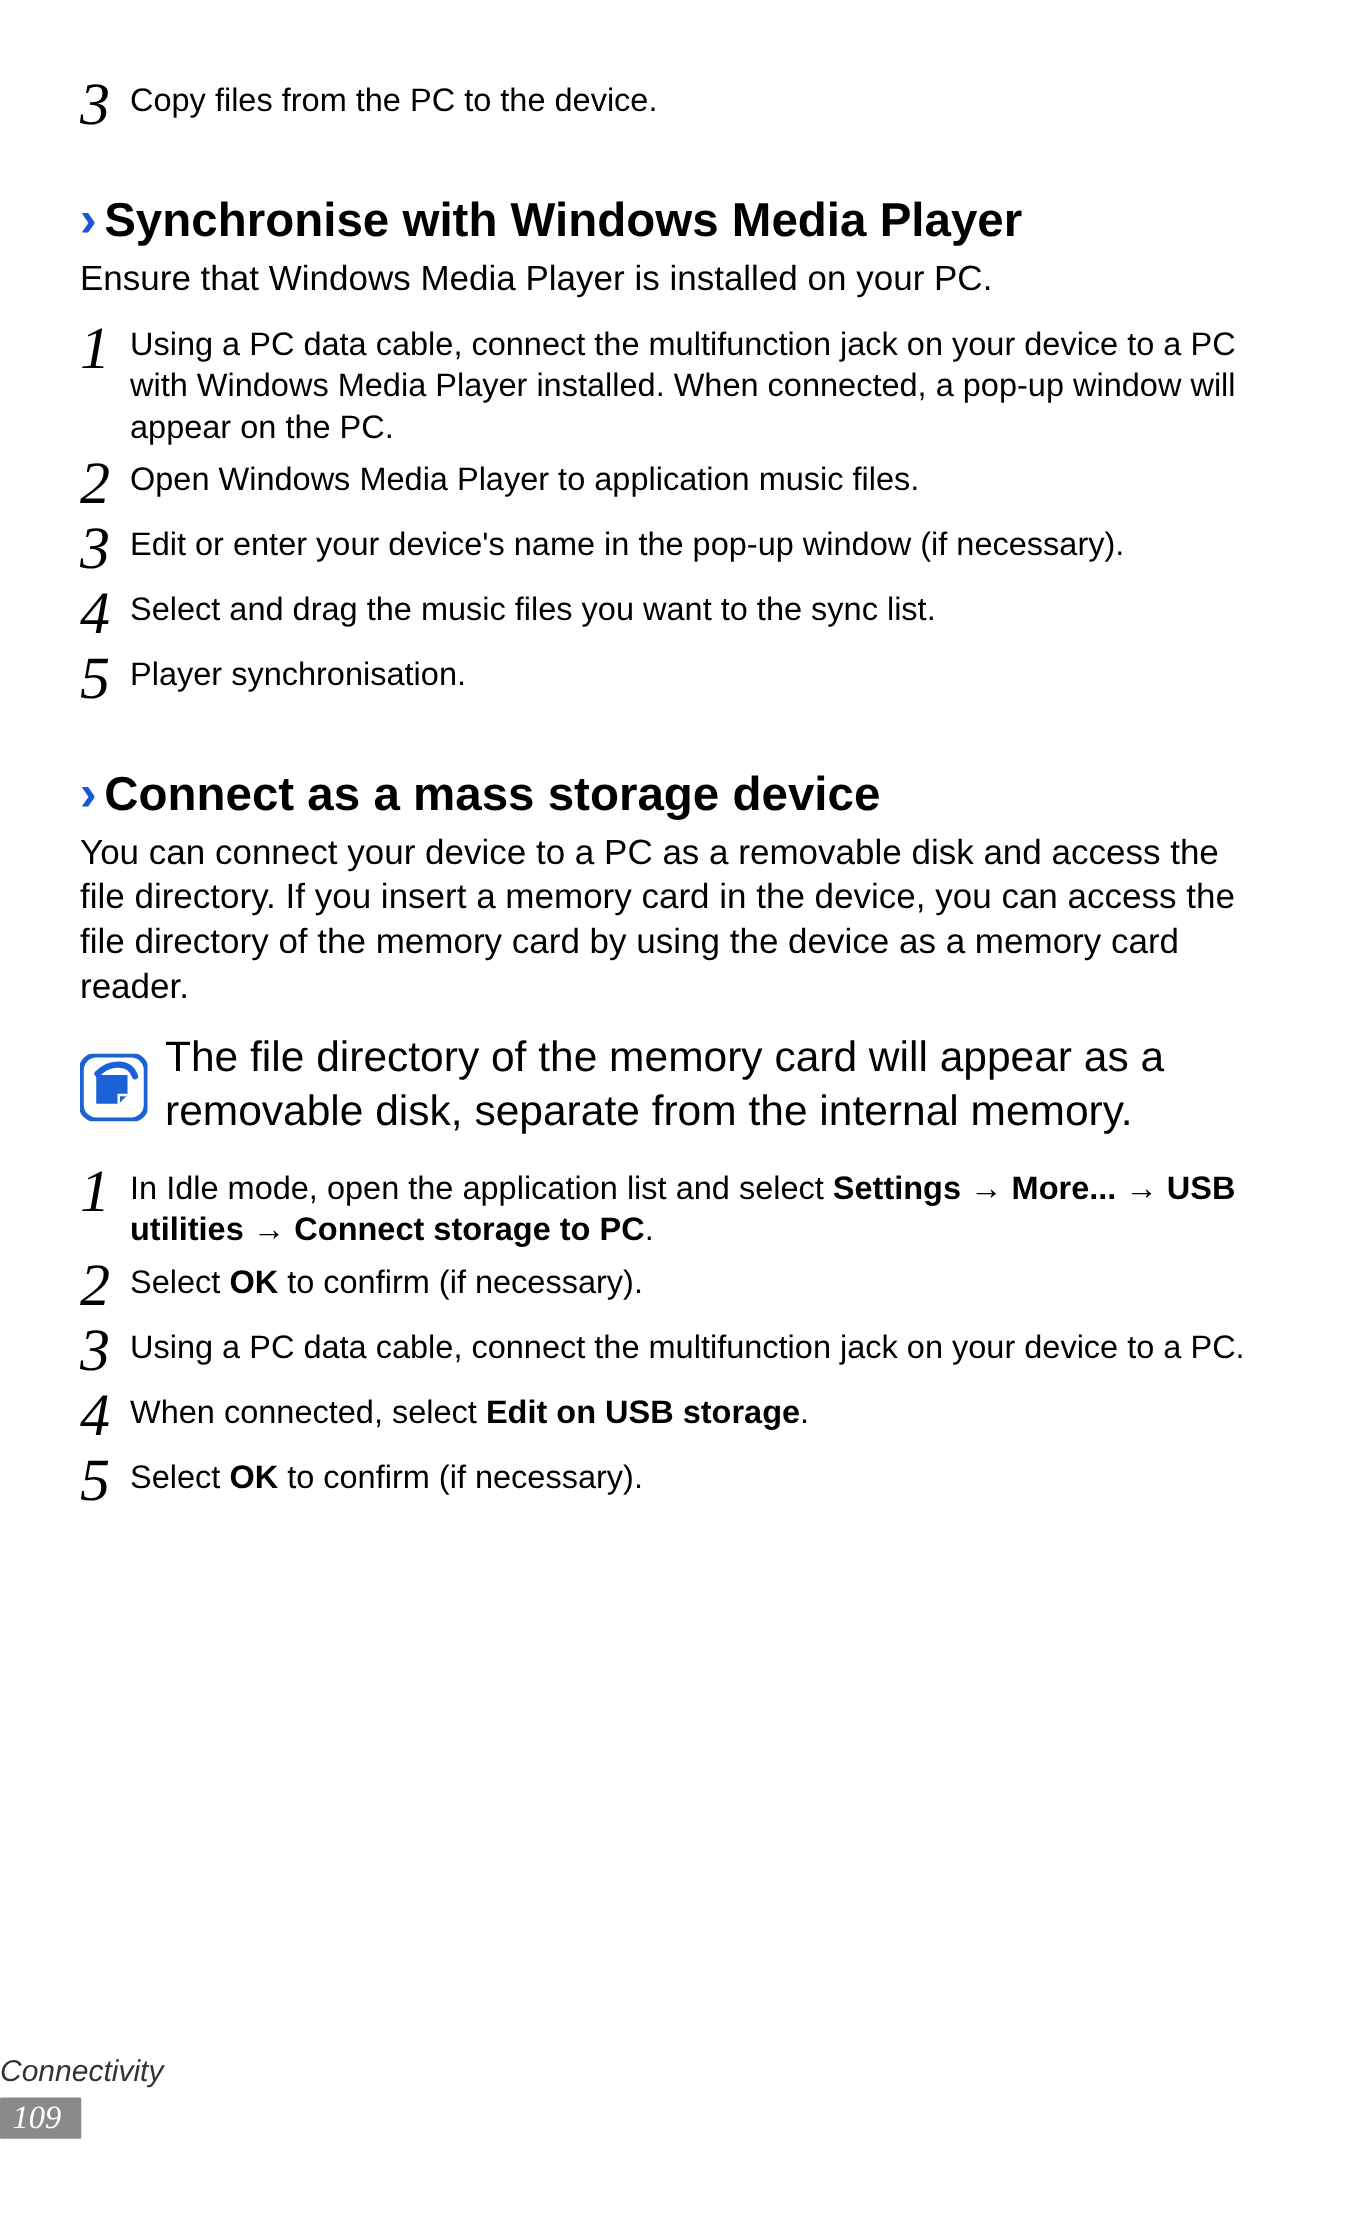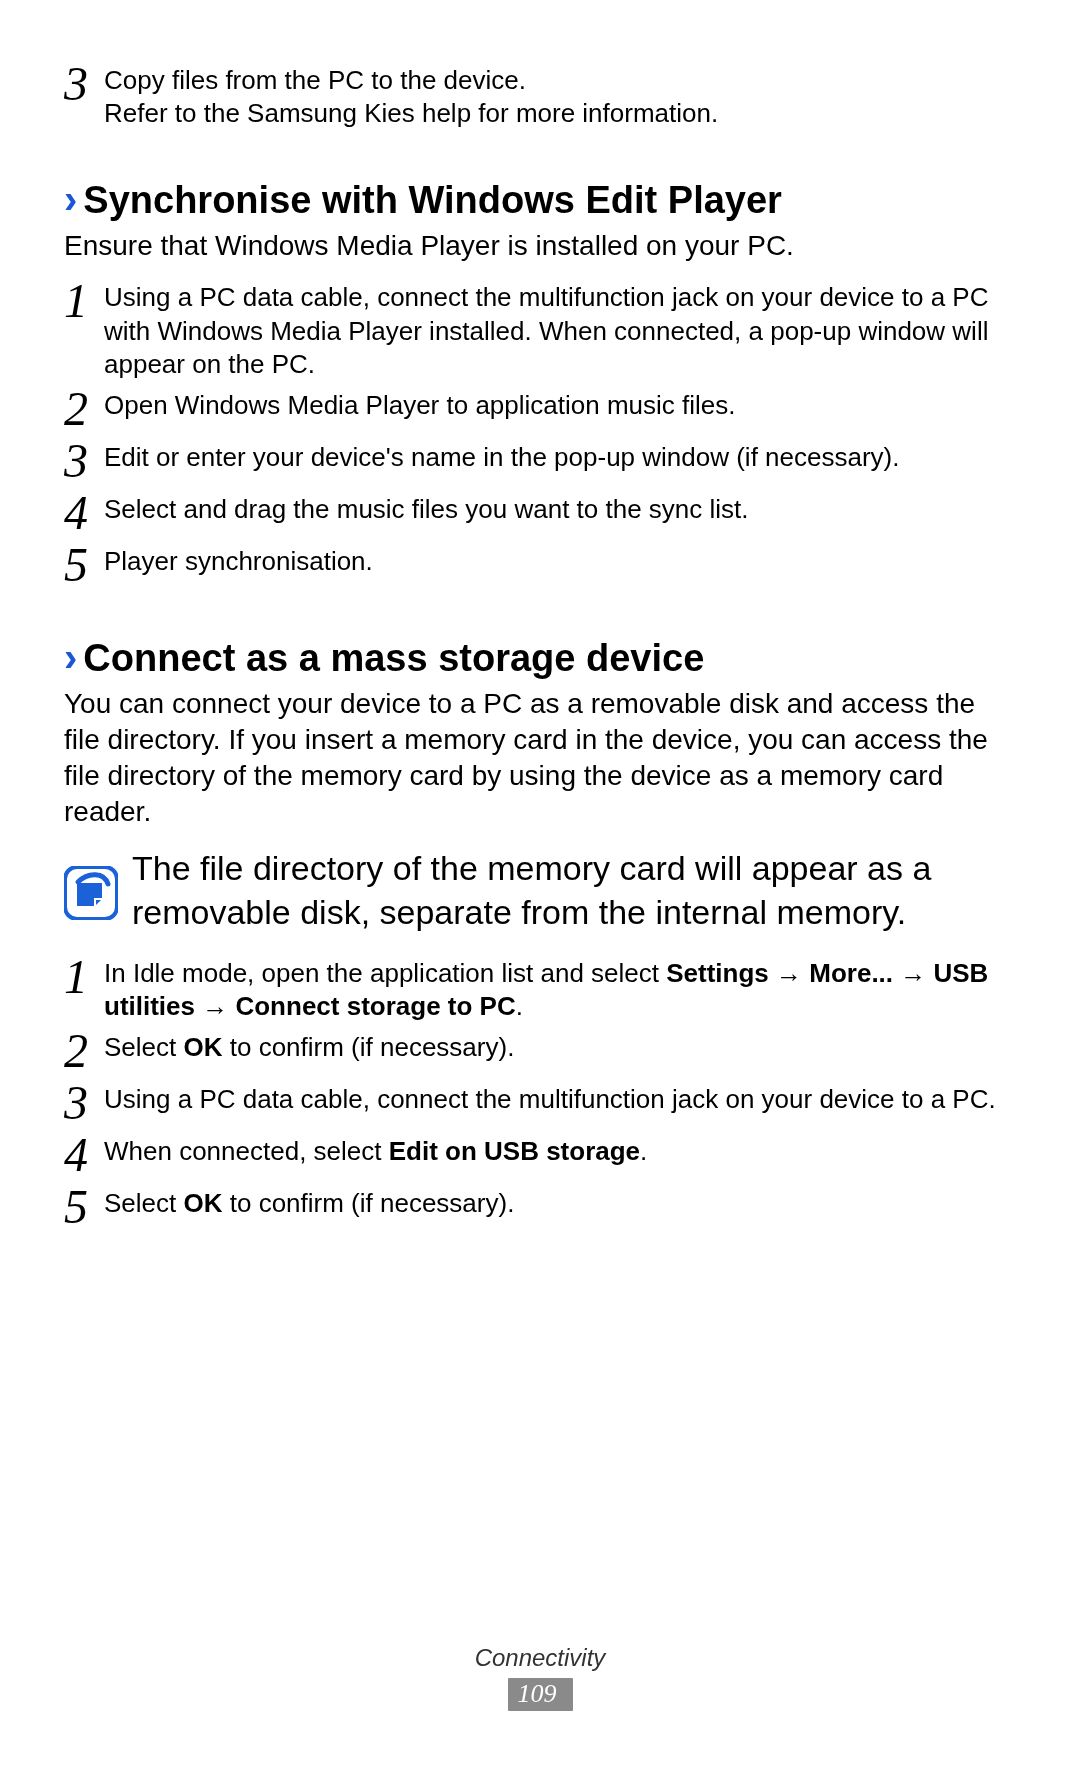--- a/index.html
+++ b/index.html
@@ -80,21 +80,21 @@
   .note-text {
     font-size: 34px;
     line-height: 1.28;
   }
   .b { font-weight: 700; }
   .footer {
     position: absolute;
     bottom: 60px;
     left: 0;
     right: 0;
-    text-align: center;
+    text-align: left;
   }
   .footer-label {
     font-style: italic;
     font-size: 24px;
     color: #333;
     margin-bottom: 6px;
   }
   .page-num-box {
     display: inline-block;
     background: #8a8a8a;
@@ -110,27 +110,26 @@
 </head>
 <body>
 
 <div class="page">
 
   <ol class="num-list top-list">
     <li>
       <span class="num">3</span>
       <span class="body-text">
         <span>Copy files from the PC to the device.</span><br>
-        <span>Refer to the Samsung Kies help for more information.</span>
       </span>
     </li>
   </ol>
 
   <div class="section-heading">
-    <span class="chevron">›</span><span class="heading-text">Synchronise with Windows Edit Player</span>
+    <span class="chevron">›</span><span class="heading-text">Synchronise with Windows Media Player</span>
   </div>
   <div class="intro">Ensure that Windows Media Player is installed on your PC.</div>
 
   <ol class="num-list">
     <li>
       <span class="num">1</span>
       <span class="body-text">Using a PC data cable, connect the multifunction jack on your device to a PC with Windows Media Player installed. When connected, a pop-up window will appear on the PC.</span>
     </li>
     <li>
       <span class="num">2</span>

